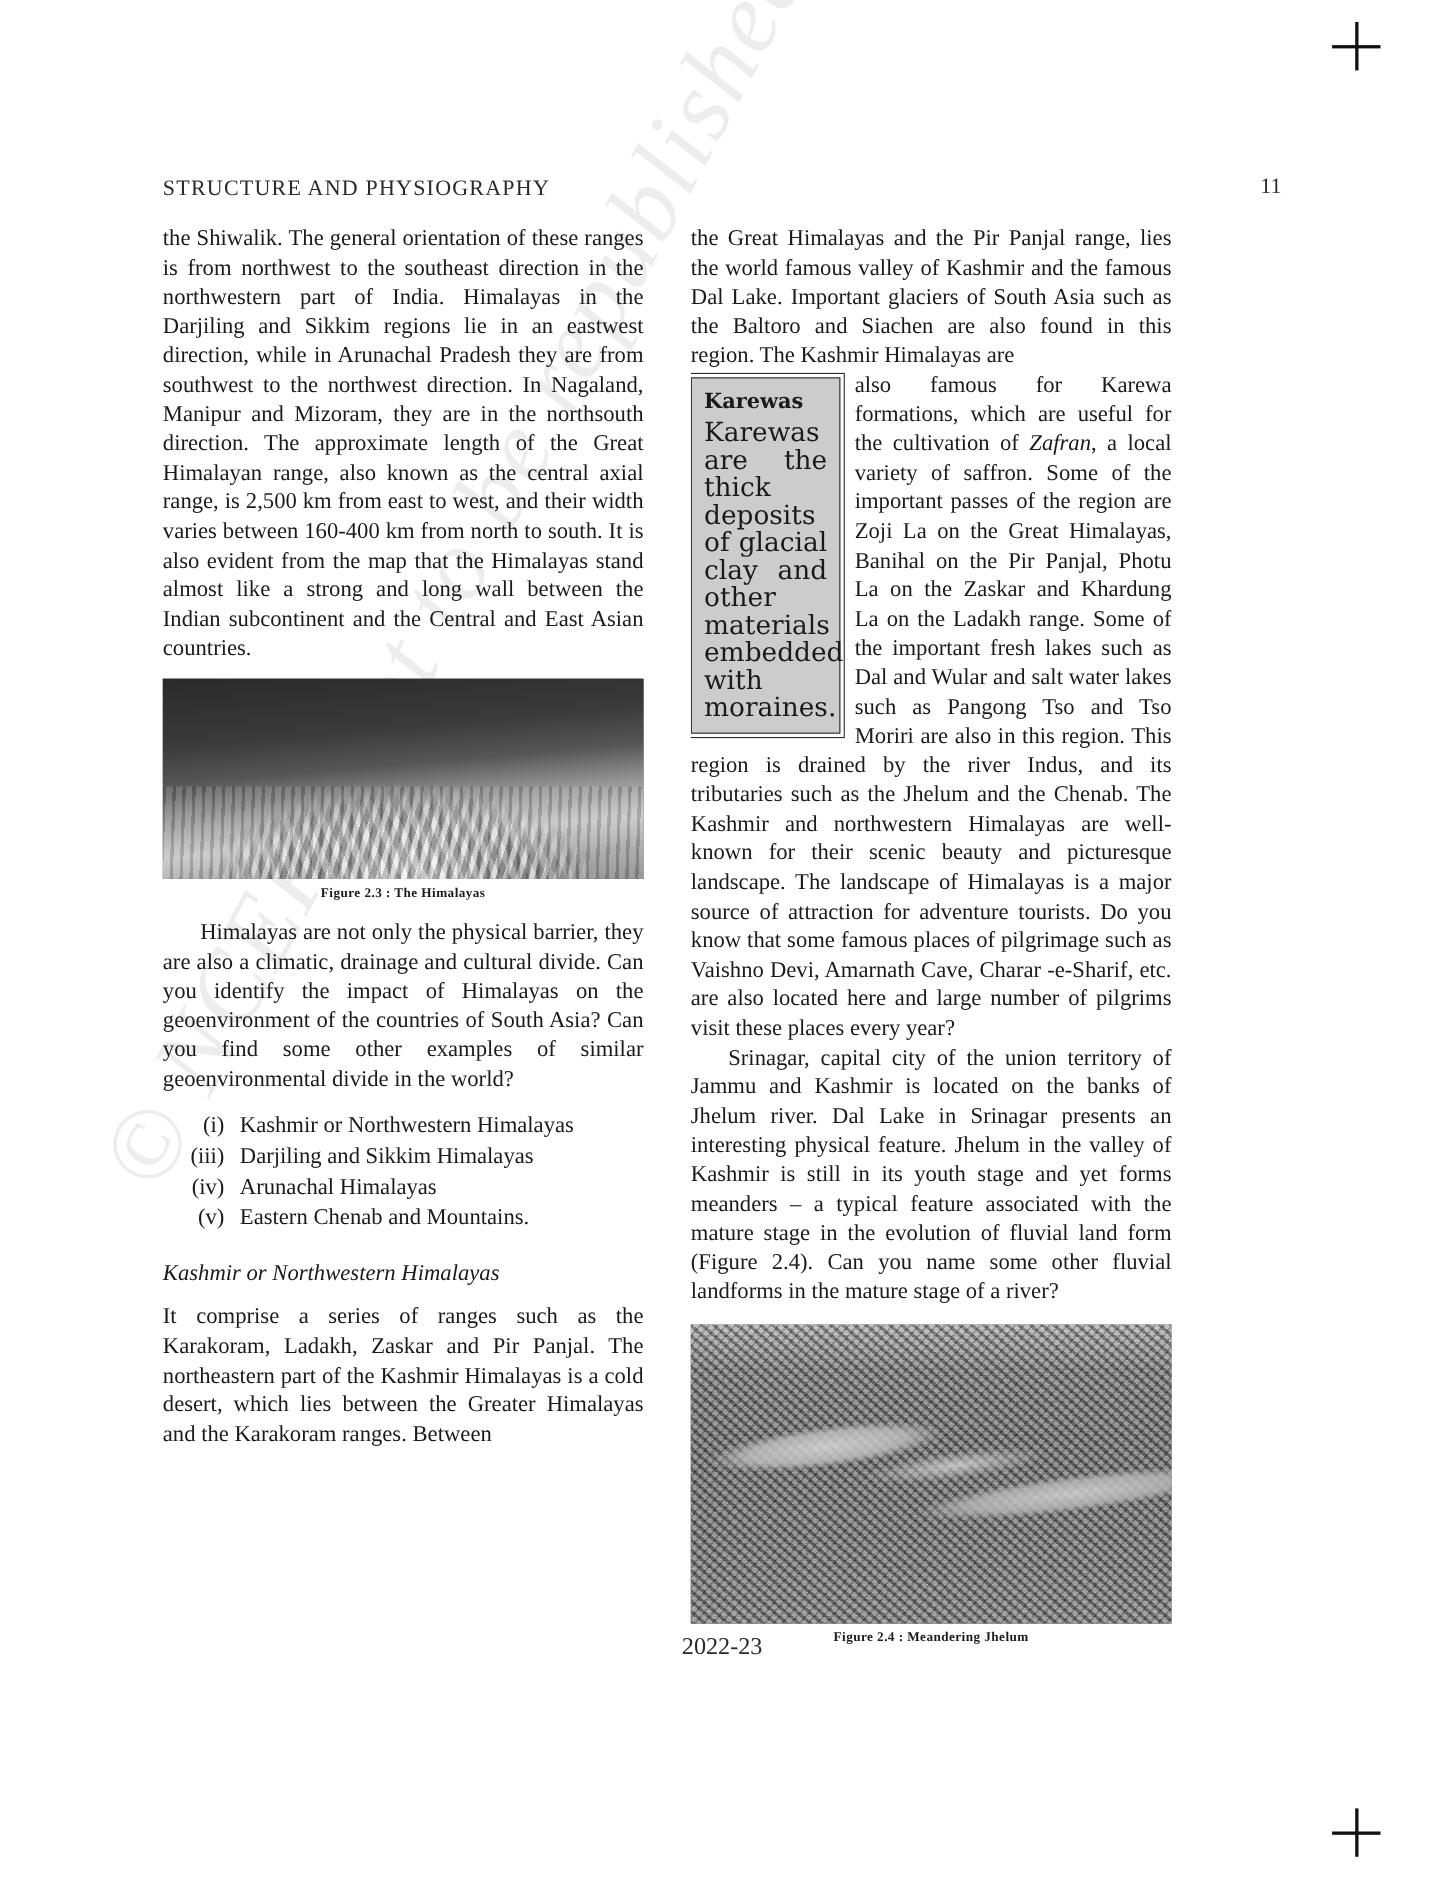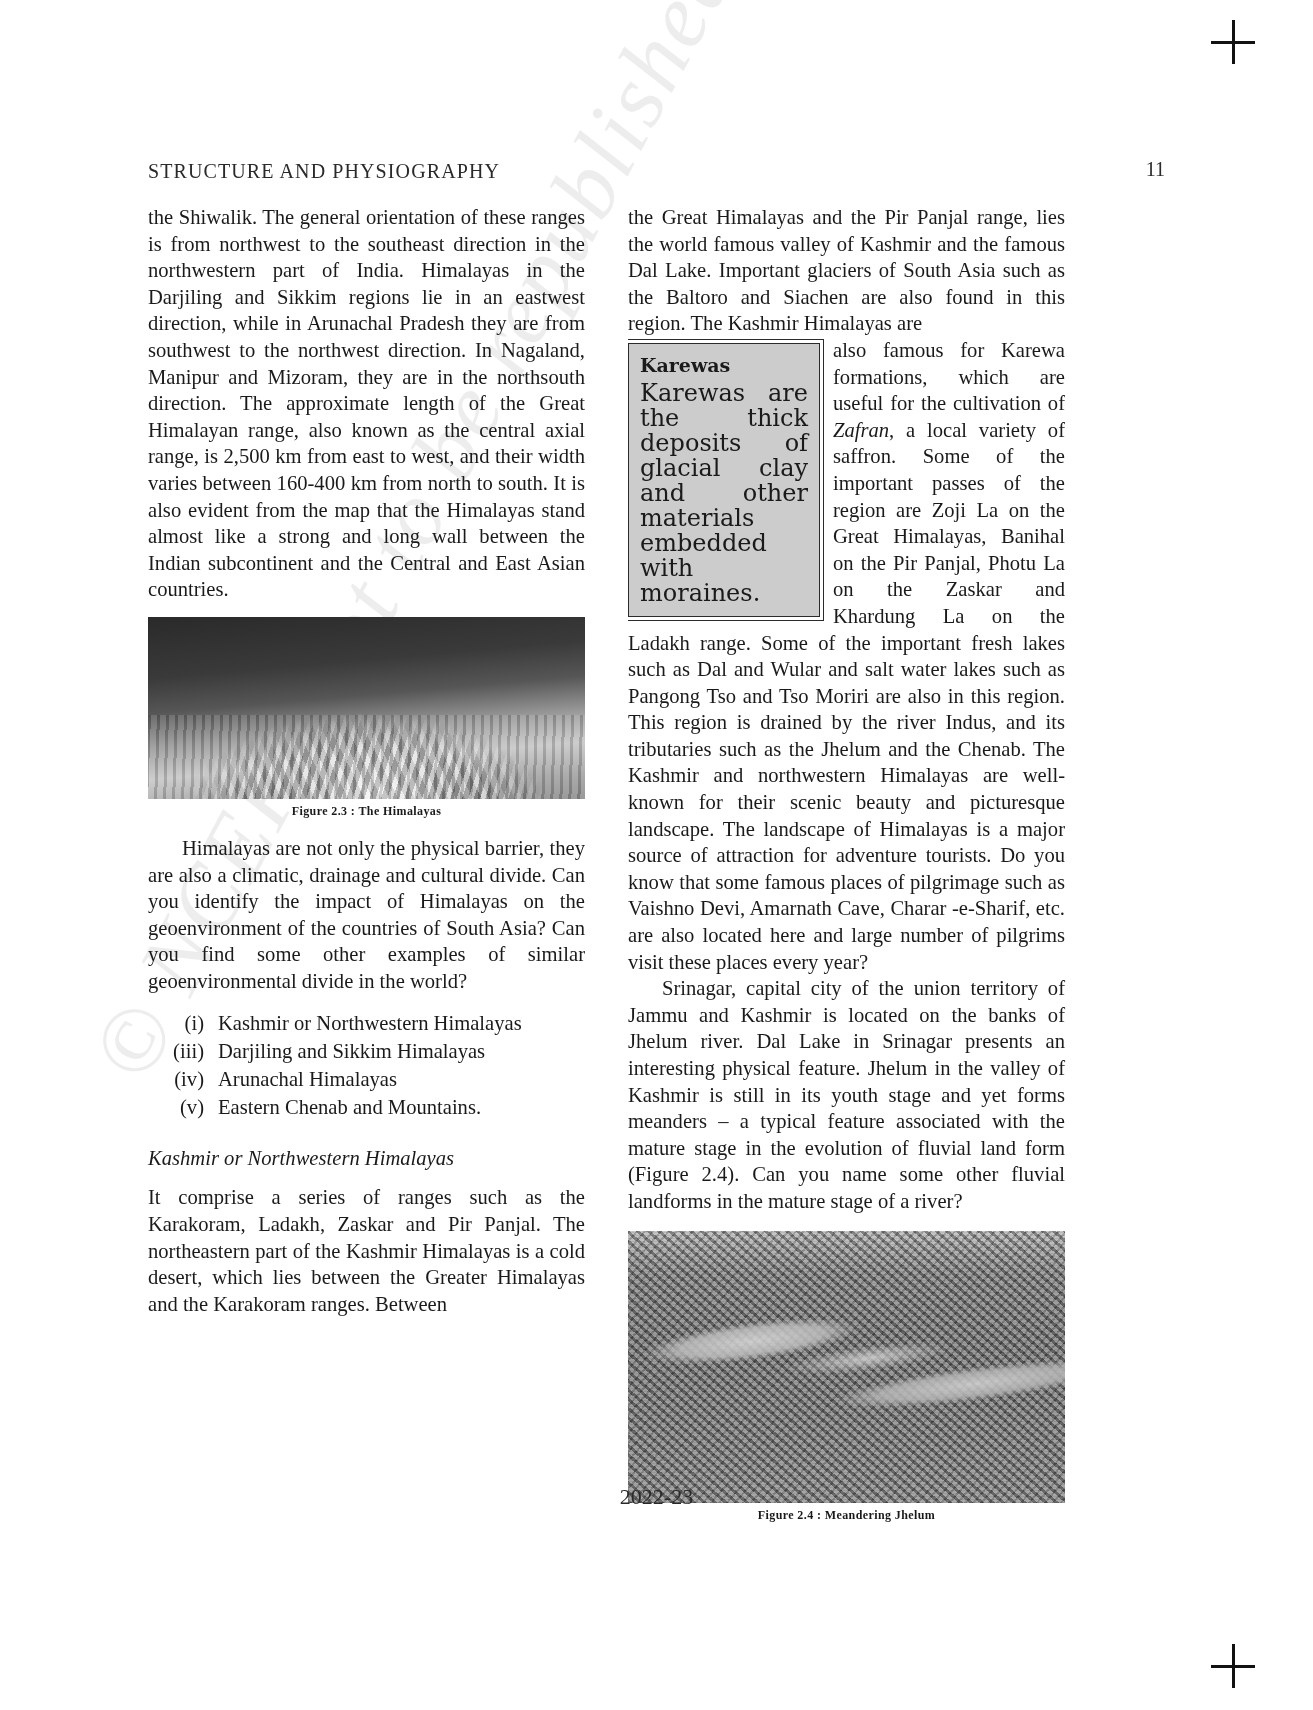--- a/index.html
+++ b/index.html
@@ -127,21 +127,21 @@
   ol.romans li .rn {
     width: 56px;
     text-align: right;
     padding-right: 14px;
     flex: none;
   }
 
   
   .karewas-box {
     float: left;
-    width: 192px;
+    width: 136px;
     margin: 6px 13px 4px 0;
     background: #cccccc;
     border: 1px solid #2b2b2b;
     outline: 1px solid #2b2b2b;
     outline-offset: 3px;
     padding: 10px 11px 10px 11px;
     box-sizing: border-box;
   }
   .karewas-title {
     font-size: 19px;

